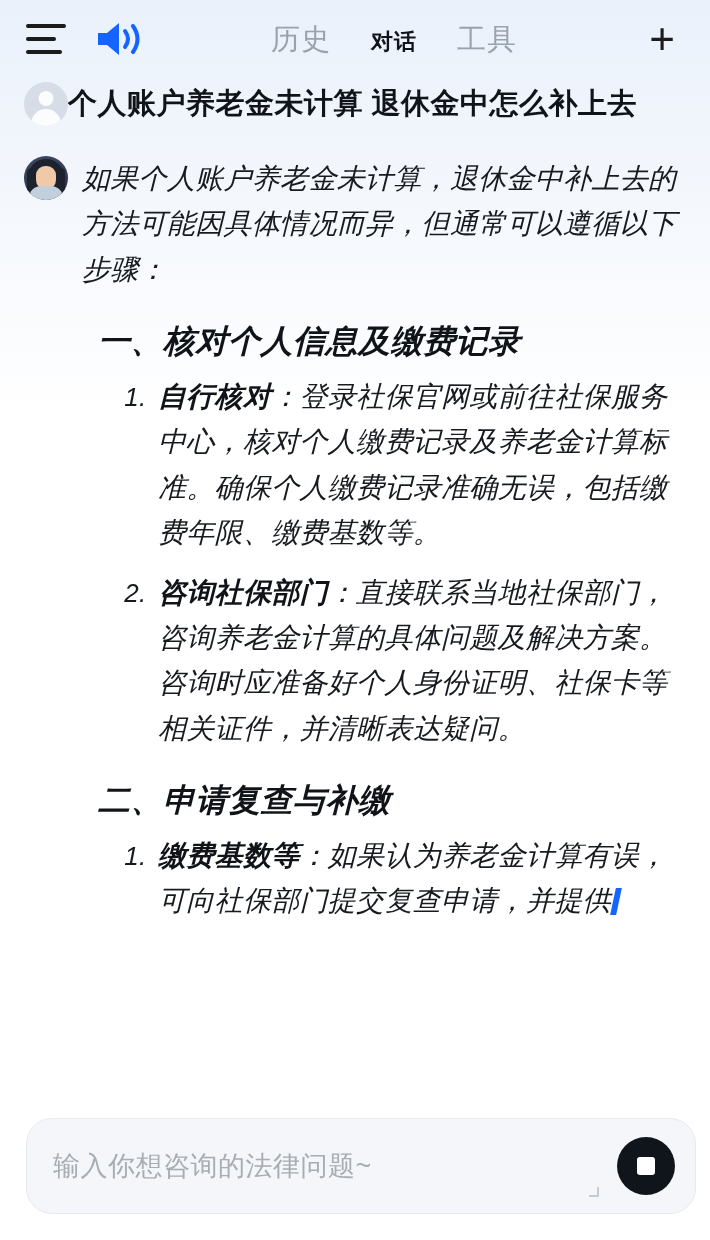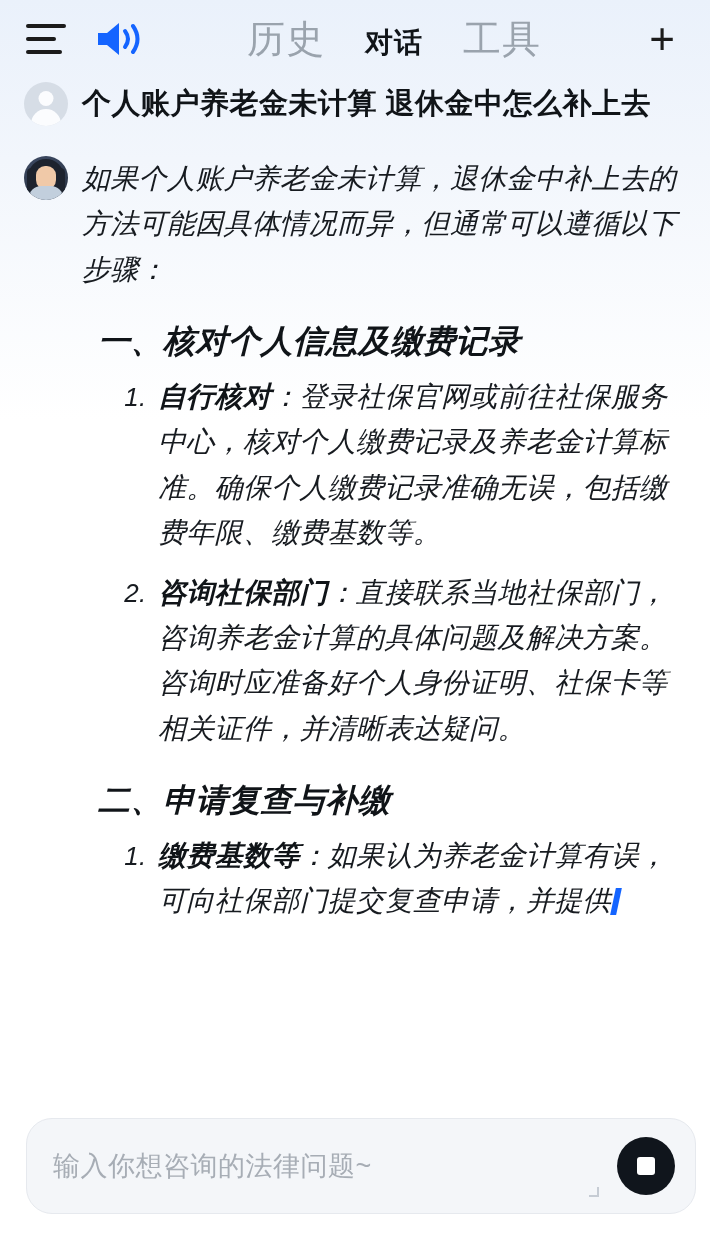--- a/index.html
+++ b/index.html
@@ -53,30 +53,30 @@
 
   .tabs {
     display: flex;
     align-items: baseline;
     gap: 40px;
     flex: 1 1 auto;
     justify-content: center;
     margin-left: -20px;
   }
   .tab {
-    font-size: 38px;
+    font-size: 29px;
     color: #9aa3ad;
     letter-spacing: 1px;
     cursor: pointer;
     line-height: 1;
   }
   .tab.active {
     color: #101418;
     font-weight: bold;
-    font-size: 28px;
+    font-size: 22px;
   }
   .plus {
     font-size: 44px;
     color: #1b1b1b;
     line-height: 1;
     font-weight: 300;
     cursor: pointer;
     margin-left: 10px;
     width: 44px;
     text-align: center;
@@ -85,21 +85,21 @@
   
   .convo {
     flex: 1 1 auto;
     padding: 0 24px 0 24px;
     overflow: hidden;
   }
 
   .user-row {
     display: flex;
     align-items: flex-start;
-    gap: 14px;
+    gap: 0;
     padding-top: 4px;
   }
   .avatar {
     width: 44px; height: 44px;
     border-radius: 50%;
     flex: 0 0 44px;
     overflow: hidden;
     position: relative;
     background: #d6dde6;
   }

